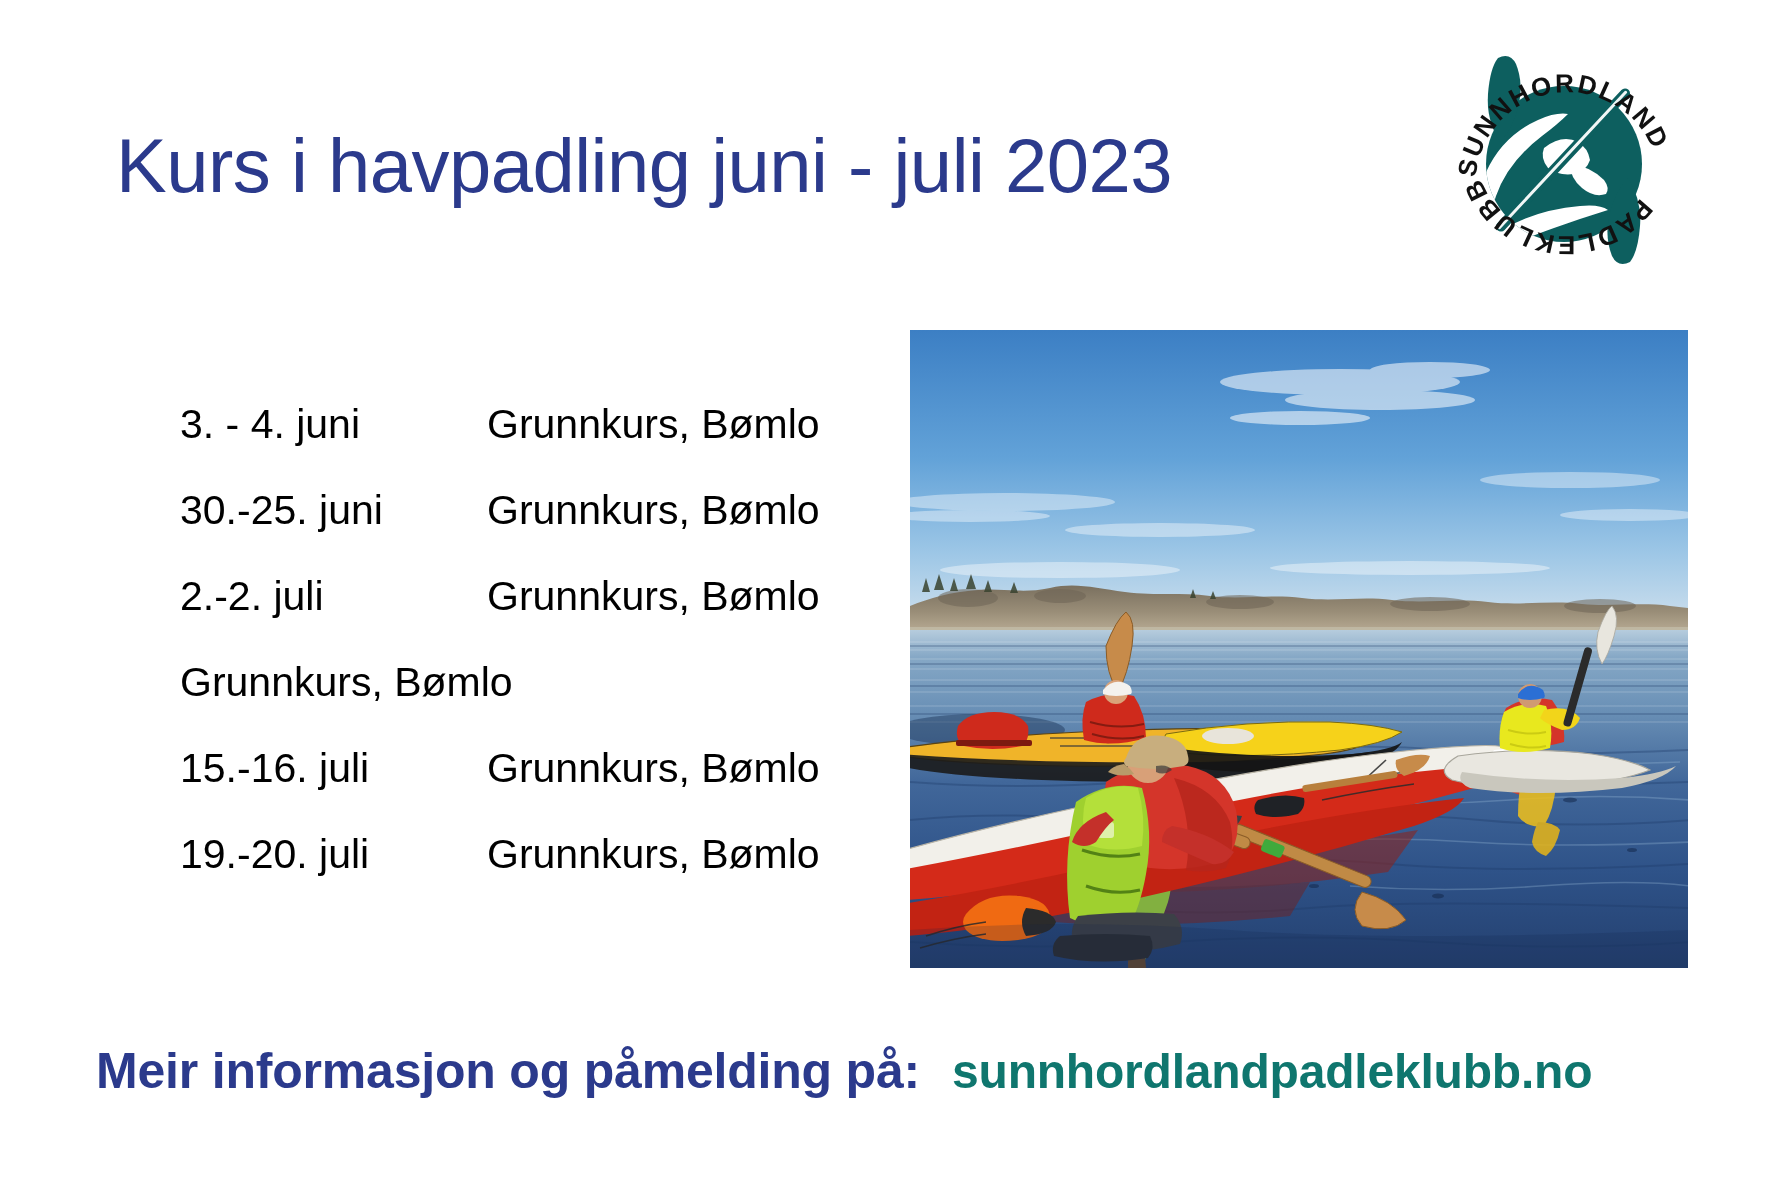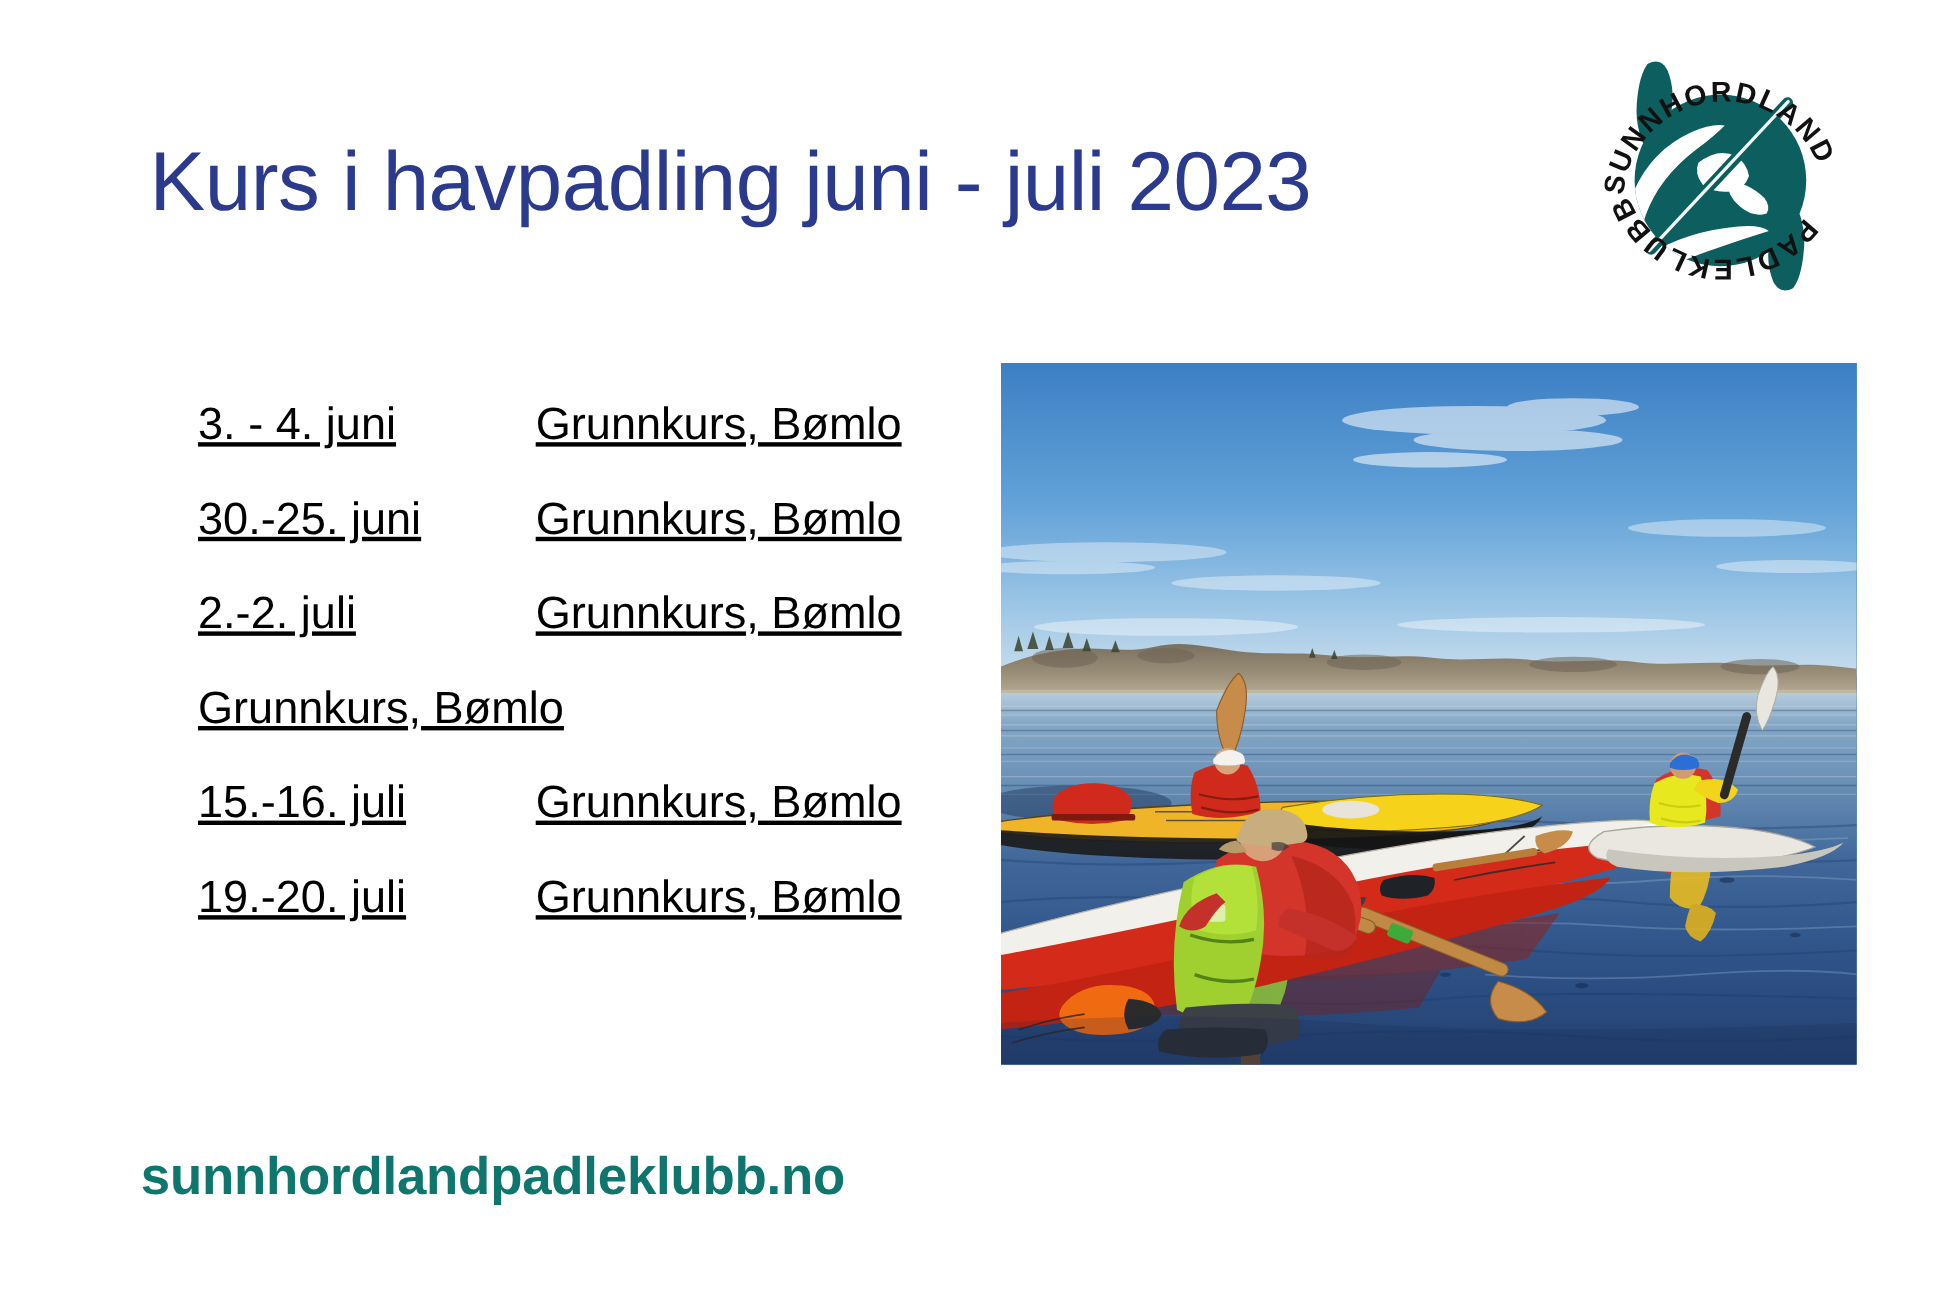--- a/index.html
+++ b/index.html
@@ -12,43 +12,42 @@
     height: 1181px;
     position: relative;
     overflow: hidden;
     font-family: "Liberation Sans", sans-serif;
     background: #ffffff;
   }
 
   
   .poster-title {
     position: absolute;
-    left: 136px;
+    left: 116px;
     top: 126px;
     font-size: 76px;
     line-height: 1.05;
     font-weight: 400;
     color: #2b3a8c;
     letter-spacing: -0.5px;
     white-space: nowrap;
     font-stretch: condensed;
   }
 
   
   .course-list {
     position: absolute;
     left: 180px;
     top: 362px;
     width: 640px;
   }
   .course-row {
     display: flex;
-    align-items: flex-start;
+    align-items: flex-end;
     height: 86px;
-    text-decoration: underline;
   }
   .course-date {
     width: 307px;
     flex: 0 0 307px;
     font-size: 41px;
     color: #000000;
     white-space: nowrap;
   }
   .course-name {
     font-size: 41px;
@@ -474,14 +473,15 @@
     <text font-family="'Liberation Sans', sans-serif" font-size="26" font-weight="bold" fill="#111111" letter-spacing="2.2">
       <textPath href="#arcTop" startOffset="50%" text-anchor="middle">SUNNHORDLAND</textPath>
     </text>
     <text font-family="'Liberation Sans', sans-serif" font-size="26" font-weight="bold" fill="#111111" letter-spacing="2.2">
       <textPath href="#arcBottom" startOffset="50%" text-anchor="middle">PADLEKLUBB</textPath>
     </text>
   </svg>
 </div>
 
 <div class="footer-line">
+  <span class="footer-label">Meir informasjon og påmelding på:</span>
   <span class="footer-url">sunnhordlandpadleklubb.no</span>
 </div>
 
 </body></html>

